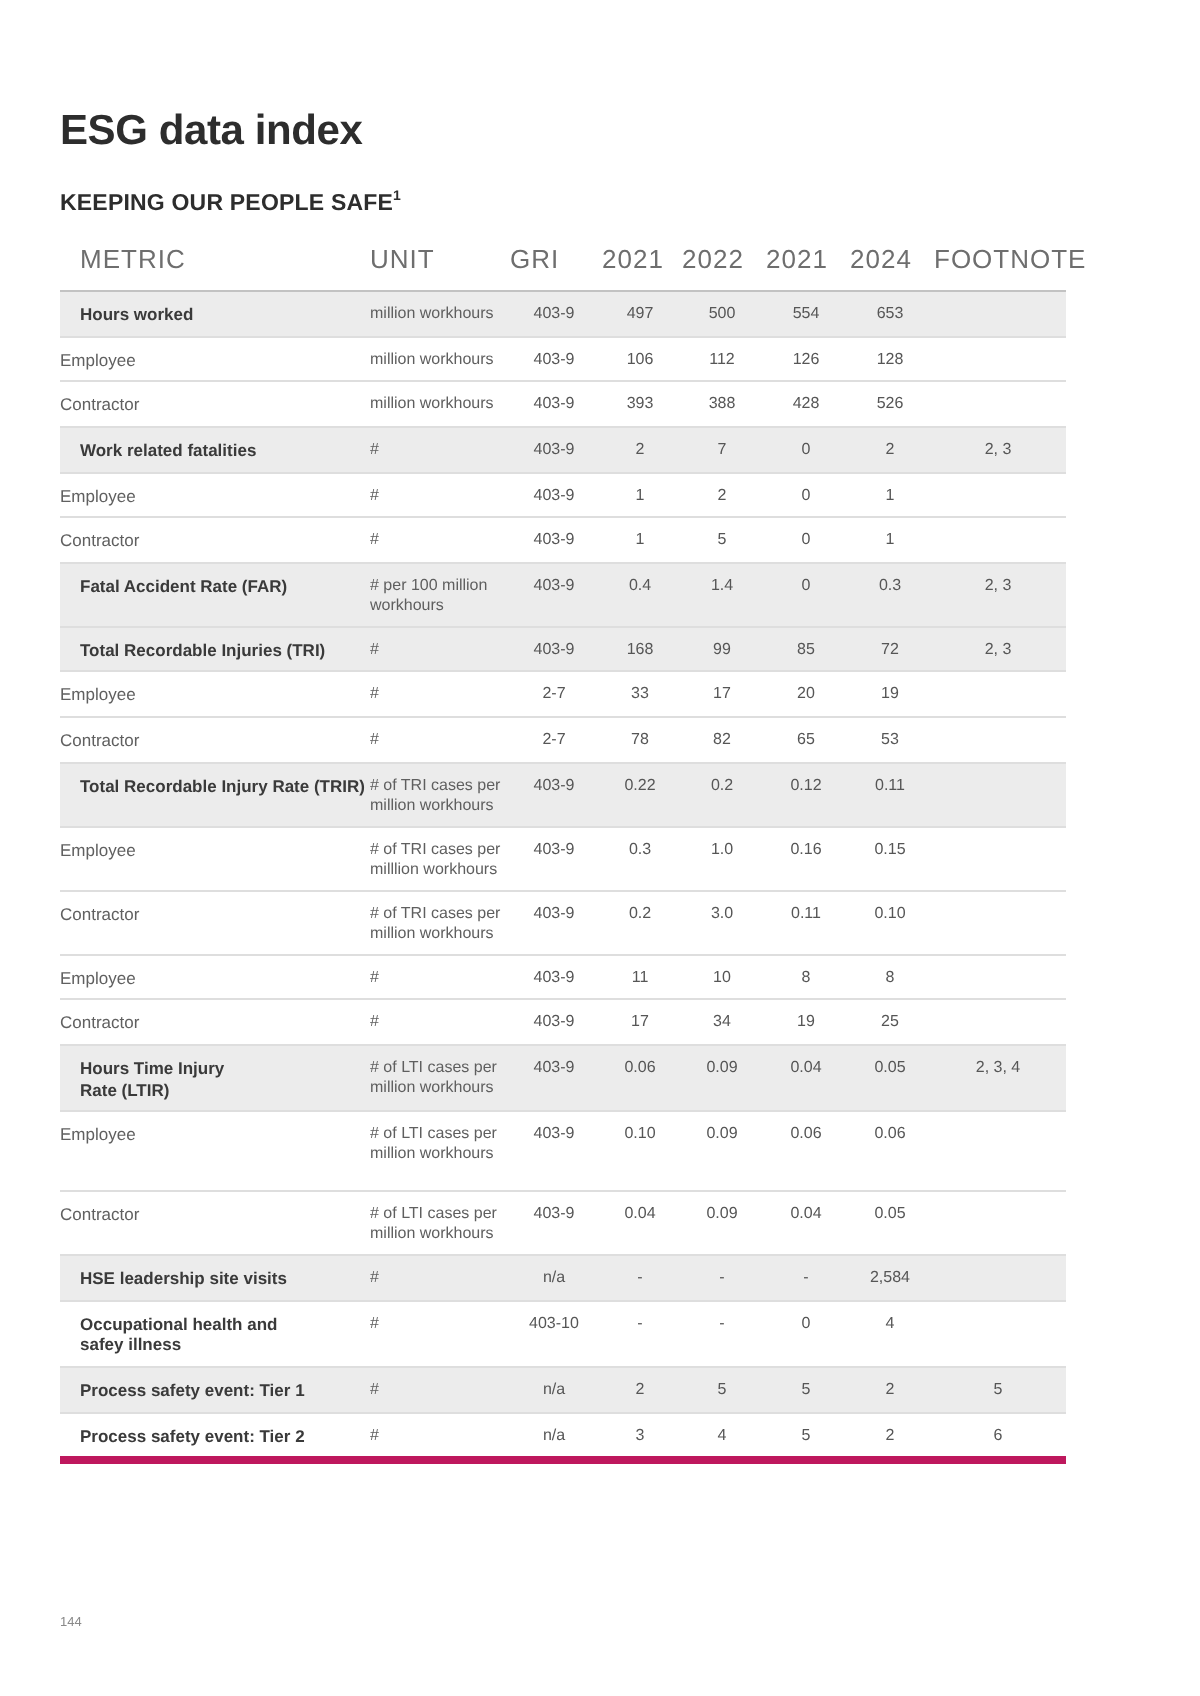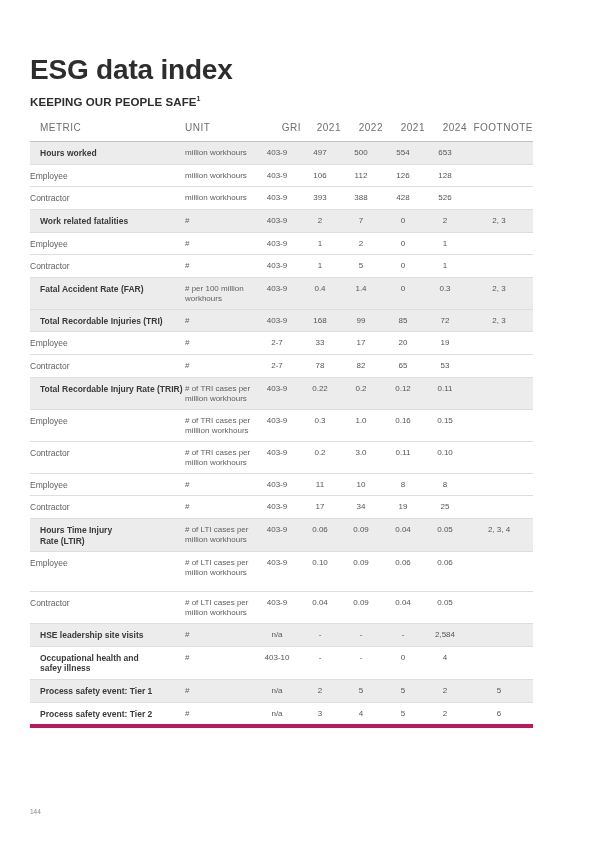--- a/index.html
+++ b/index.html
@@ -5,38 +5,38 @@
   html,body{margin:0;padding:0;}
   body{
     width:600px;height:848px;background:#ffffff;
     font-family:"Liberation Sans", sans-serif;
     -webkit-font-smoothing:antialiased;
   }
   .page{position:relative;width:600px;height:848px;background:#ffffff;overflow:hidden;}
 
   .doc-title{
     position:absolute;left:30px;top:54px;
-    font-size:28px;font-weight:bold;color:#2d2d2d;letter-spacing:-0.2px;
+    font-size:21px;font-weight:bold;color:#2d2d2d;letter-spacing:-0.2px;
   }
   .section-heading{
     position:absolute;left:30px;top:96px;
     font-size:11.5px;font-weight:bold;color:#2d2d2d;letter-spacing:0.1px;
   }
   .section-heading sup{font-size:7px;vertical-align:super;line-height:0;}
 
   .table-wrap{position:absolute;left:30px;top:118px;width:503px;}
   table.esg{
     width:503px;border-collapse:collapse;table-layout:fixed;
     font-size:8.5px;color:#565656;
   }
   table.esg th{
-    font-weight:normal;font-size:10px;color:#6e6e6e;letter-spacing:0.5px;
+    font-weight:normal;font-size:13px;color:#6e6e6e;letter-spacing:0.5px;
     text-align:left;padding:4px 0 8px 0;vertical-align:bottom;
   }
-  table.esg th.c{text-align:right;}
+  table.esg th.c{text-align:left;}
   table.esg th:first-child{padding-left:10px;}
   table.esg thead tr{border-bottom:1px solid #c2c2c2;}
 
   table.esg td{
     padding:6px 2px 5px 0;vertical-align:top;line-height:1.25;
   }
   table.esg tbody tr{border-bottom:1px solid #dedede;}
   table.esg tbody tr.primary{border-top:1px solid #c5c5c5;}
   table.esg tbody tr:last-child{border-bottom:4px solid #be185d;}
   table.esg tbody tr.shaded{background:#ececec;}

